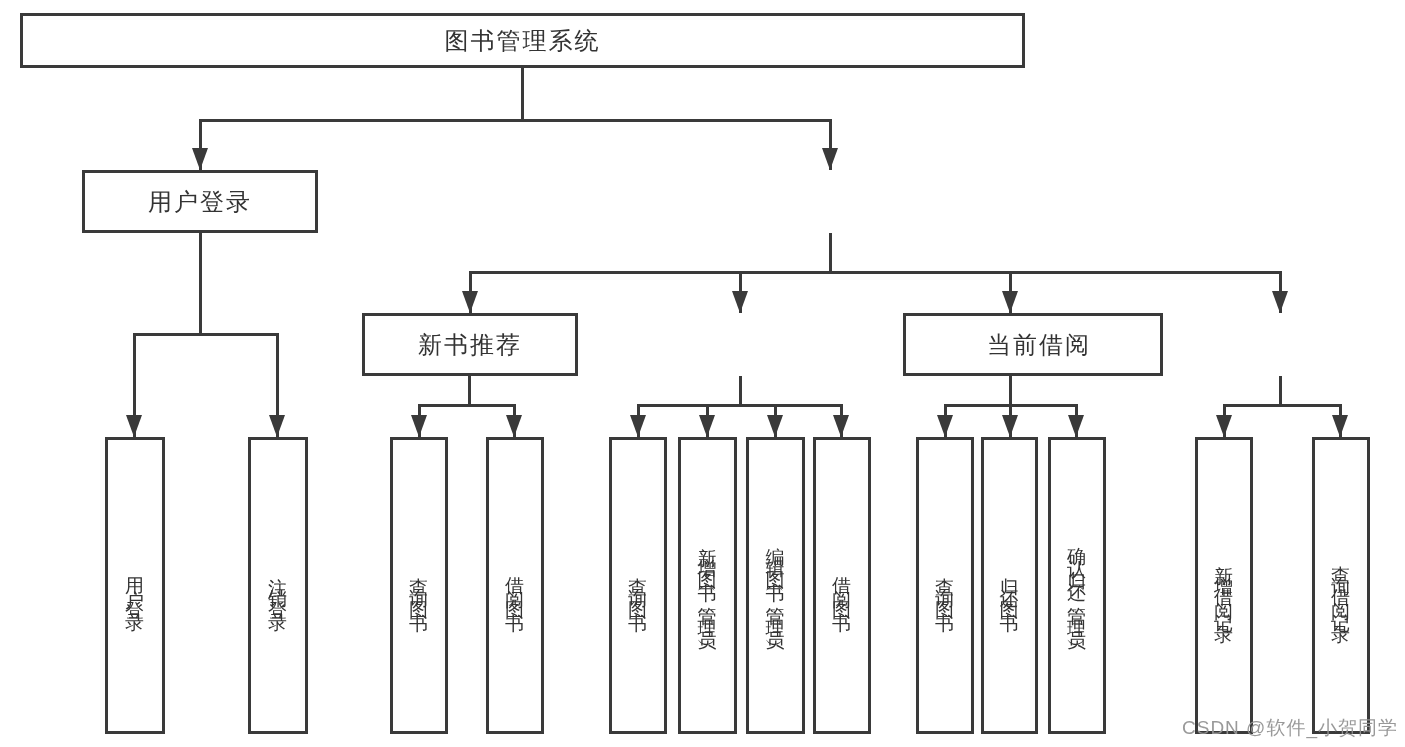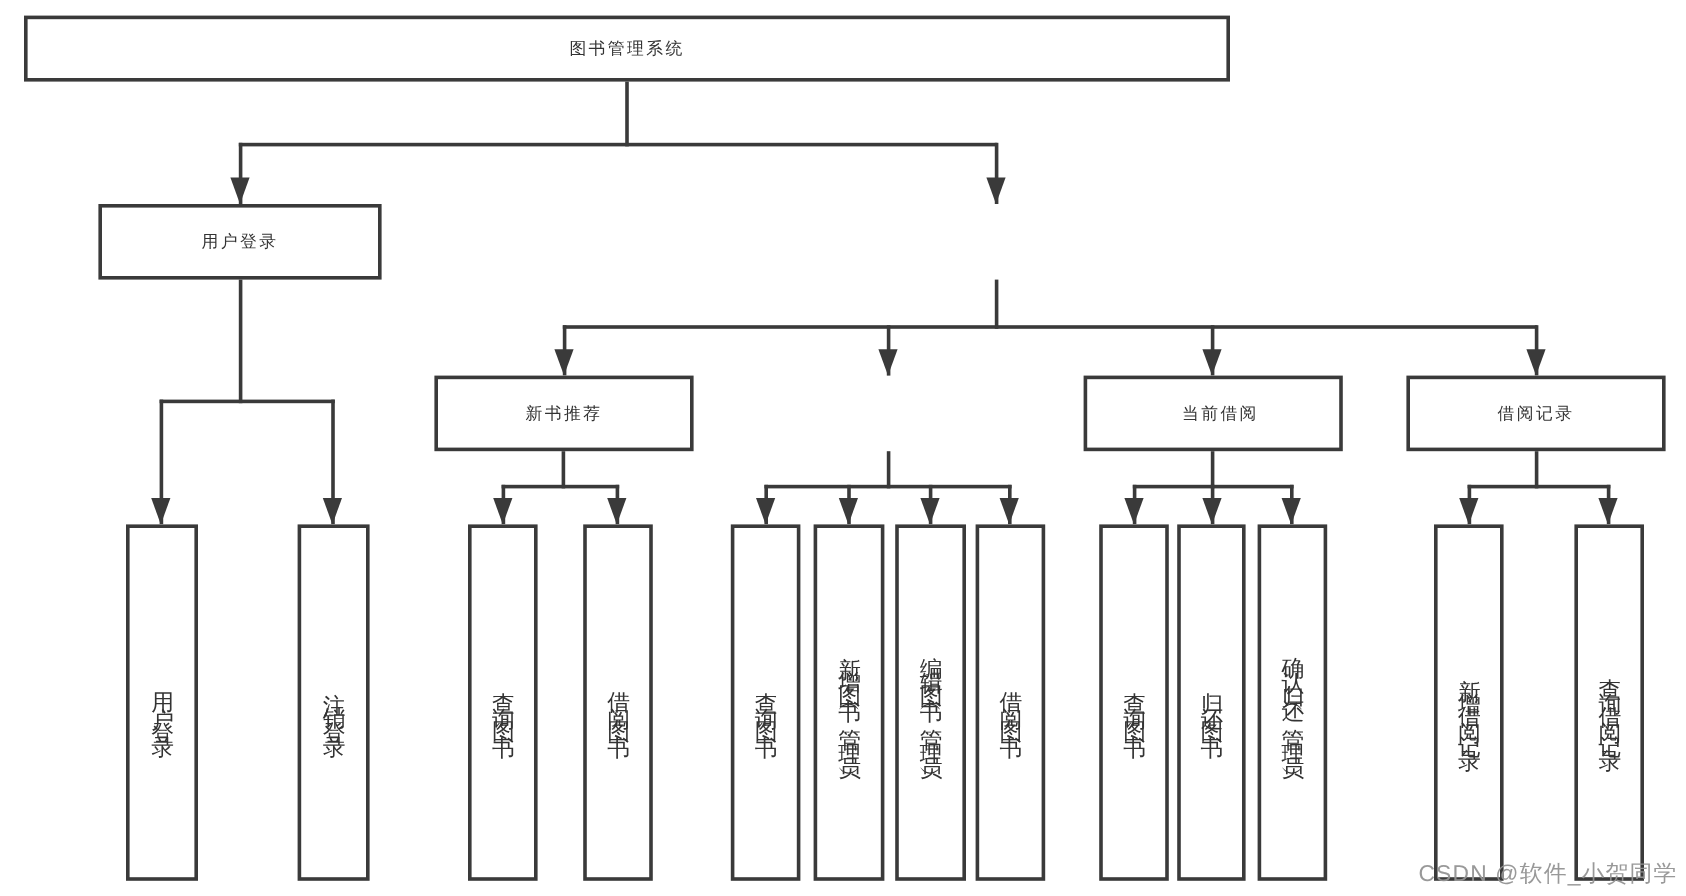--- a/index.html
+++ b/index.html
@@ -15,21 +15,21 @@
     position: absolute;
     box-sizing: border-box;
     border: 3px solid #3a3a3a;
     background: #ffffff;
     display: flex;
     align-items: center;
     justify-content: center;
     color: #333333;
   }
   .hlabel {
-    font-size: 14px;
+    font-size: 24px;
     letter-spacing: 2px;
     white-space: nowrap;
   }
   .leaf { border-width: 3px; }
   .vtext {
     writing-mode: vertical-rl;
     text-orientation: mixed;
     font-size: 19px;
     letter-spacing: 12px;
     line-height: 1;
@@ -98,25 +98,22 @@
   <div class="vline" style="left:1009px; top:271px; height:42px;"></div>
   <div class="vline" style="left:1279px; top:271px; height:42px;"></div>
   <div class="arrow" style="left:462px; top:291px;"></div>
   <div class="arrow" style="left:732px; top:291px;"></div>
   <div class="arrow" style="left:1002px; top:291px;"></div>
   <div class="arrow" style="left:1272px; top:291px;"></div>
 
   <div class="box" style="left:362px; top:313px; width:216px; height:63px;">
     <span class="hlabel">新书推荐</span>
   </div>
-  <div class="box" style="left:903px; top:313px; width:216px; height:63px;padding-left:12px;">
+  <div class="box" style="left:903px; top:313px; width:260px; height:63px;padding-left:12px;">
     <span class="hlabel">当前借阅</span>
-  </div>
-  <div class="box" style="left:1172px; top:313px; width:216px; height:63px;">
-    <span class="hlabel">借阅记录</span>
   </div>
 
   <div class="vline" style="left:468px; top:376px; height:31px;"></div>
   <div class="hline" style="left:418px; top:404px; width:98px;"></div>
   <div class="vline" style="left:418px; top:404px; height:33px;"></div>
   <div class="vline" style="left:513px; top:404px; height:33px;"></div>
   <div class="arrow" style="left:411px; top:415px;"></div>
   <div class="arrow" style="left:506px; top:415px;"></div>
 
   <div class="vline" style="left:739px; top:376px; height:31px;"></div>

